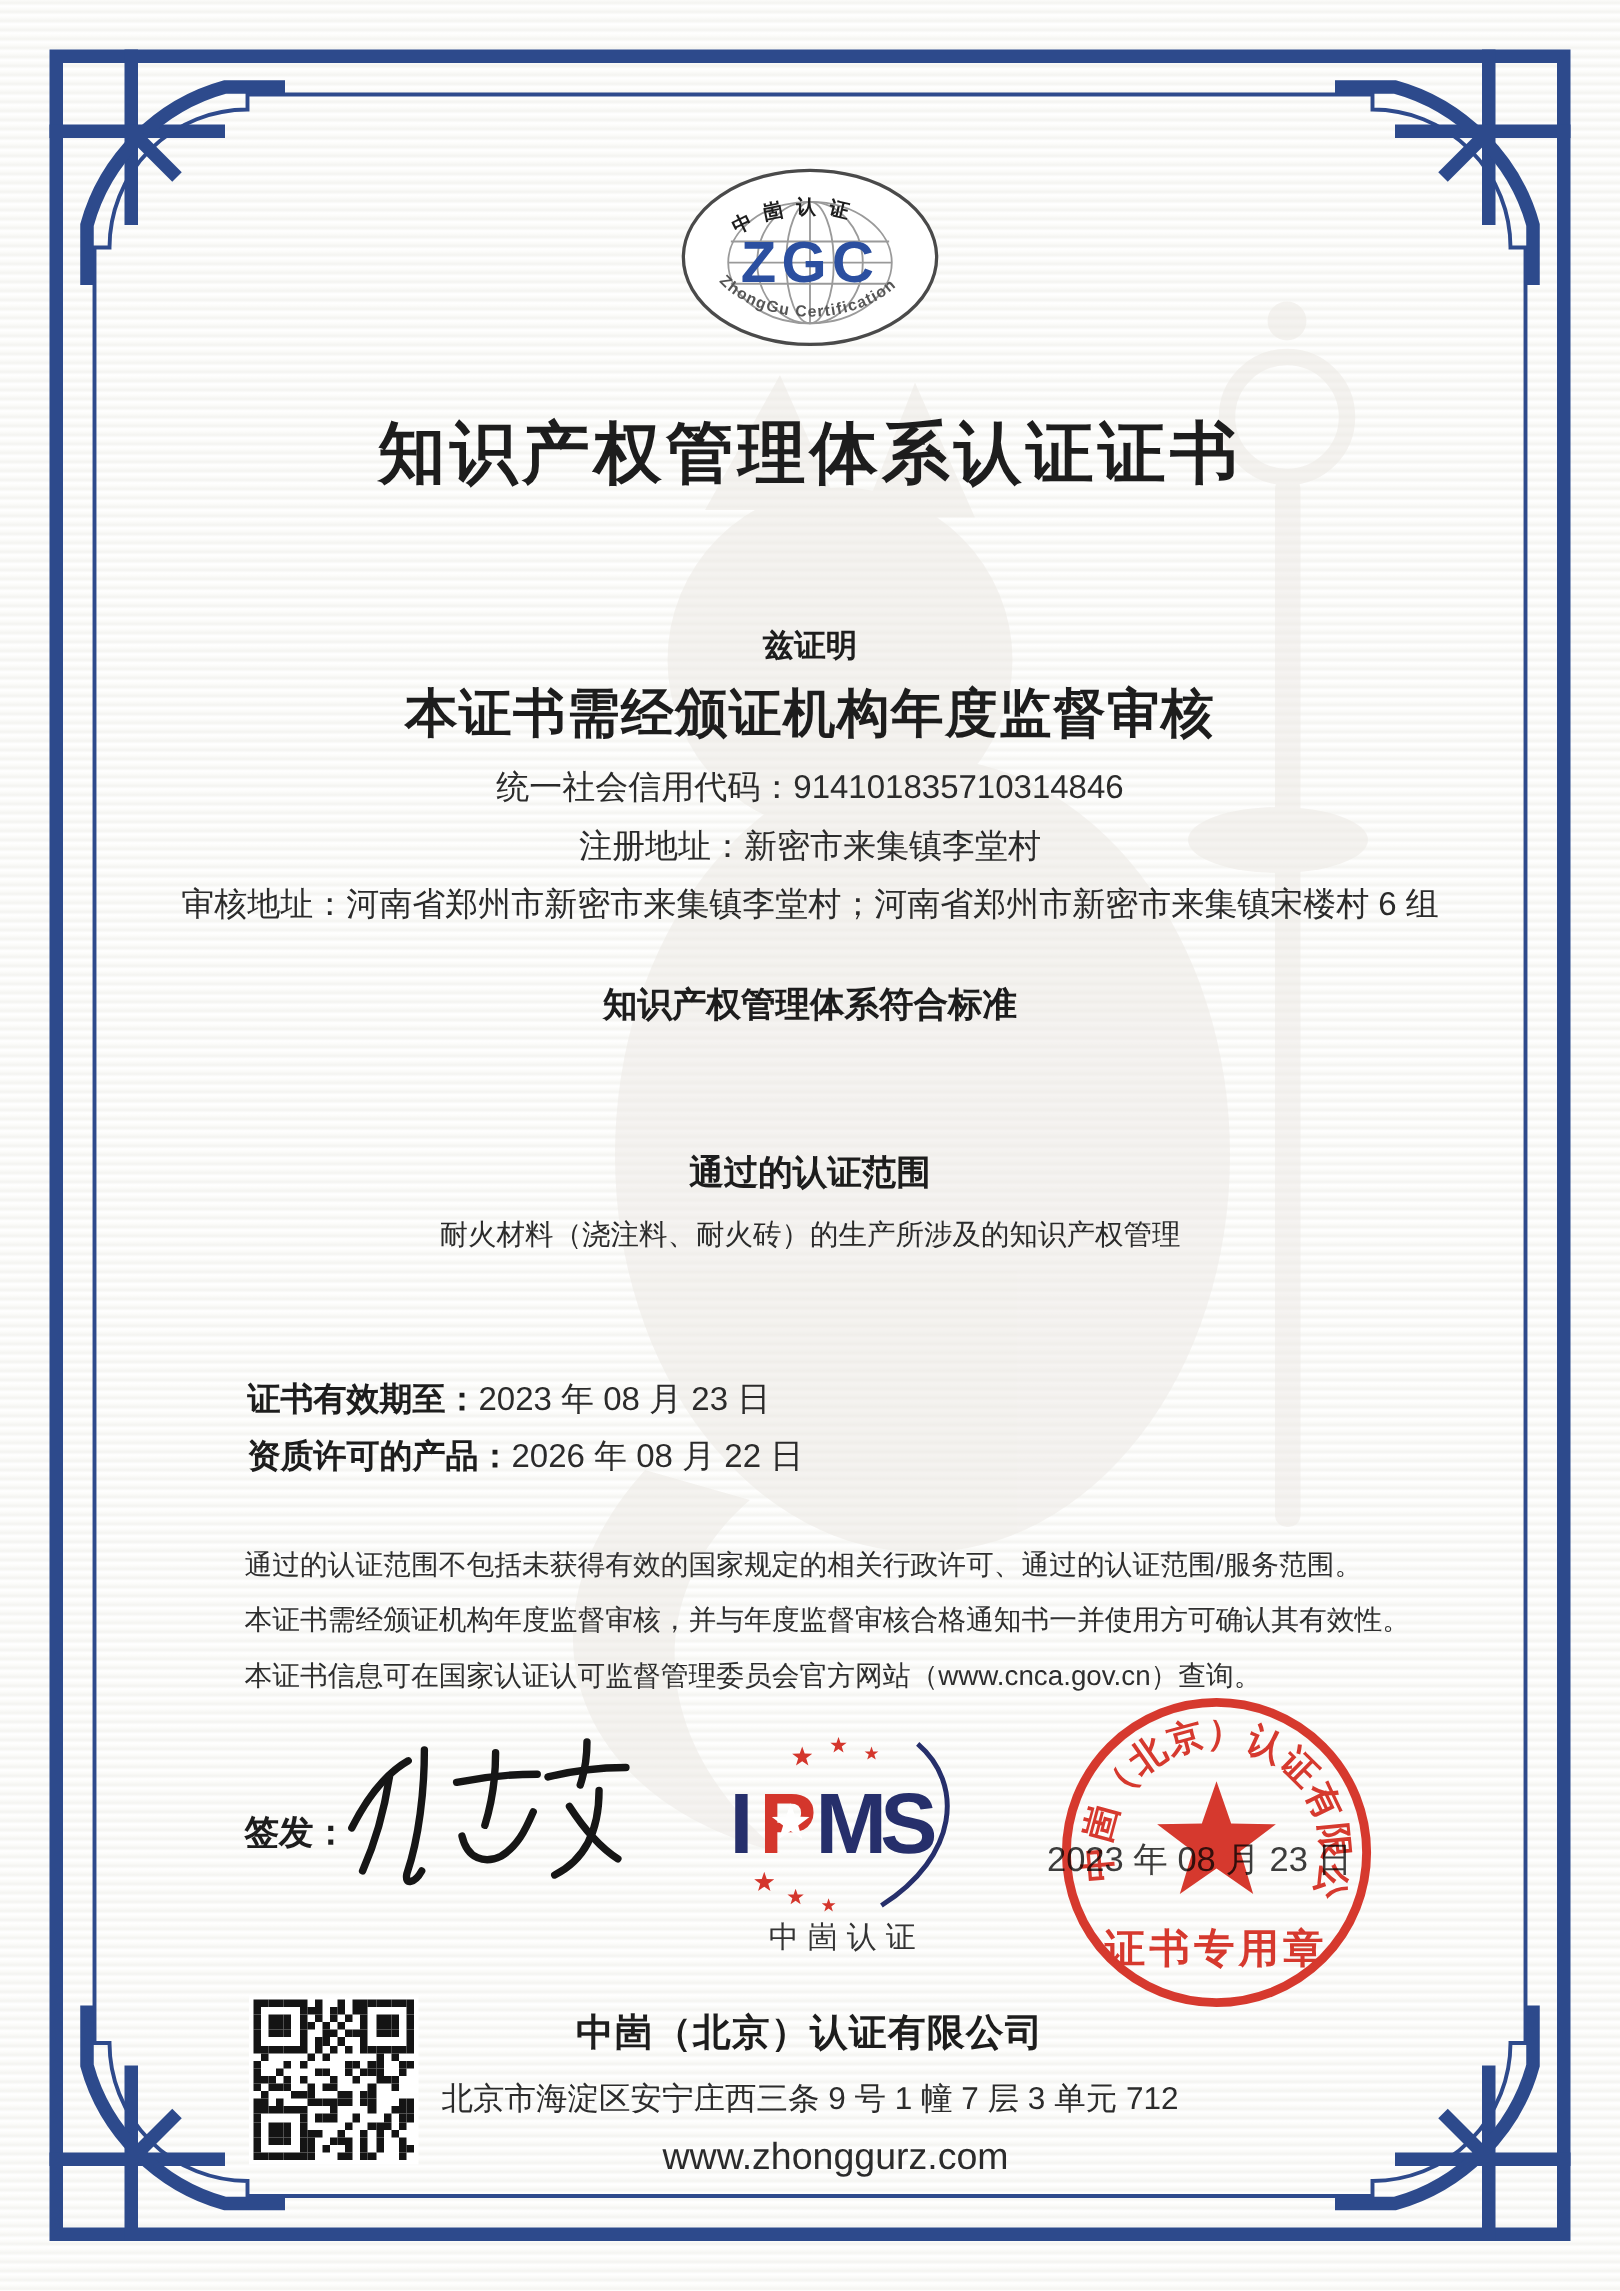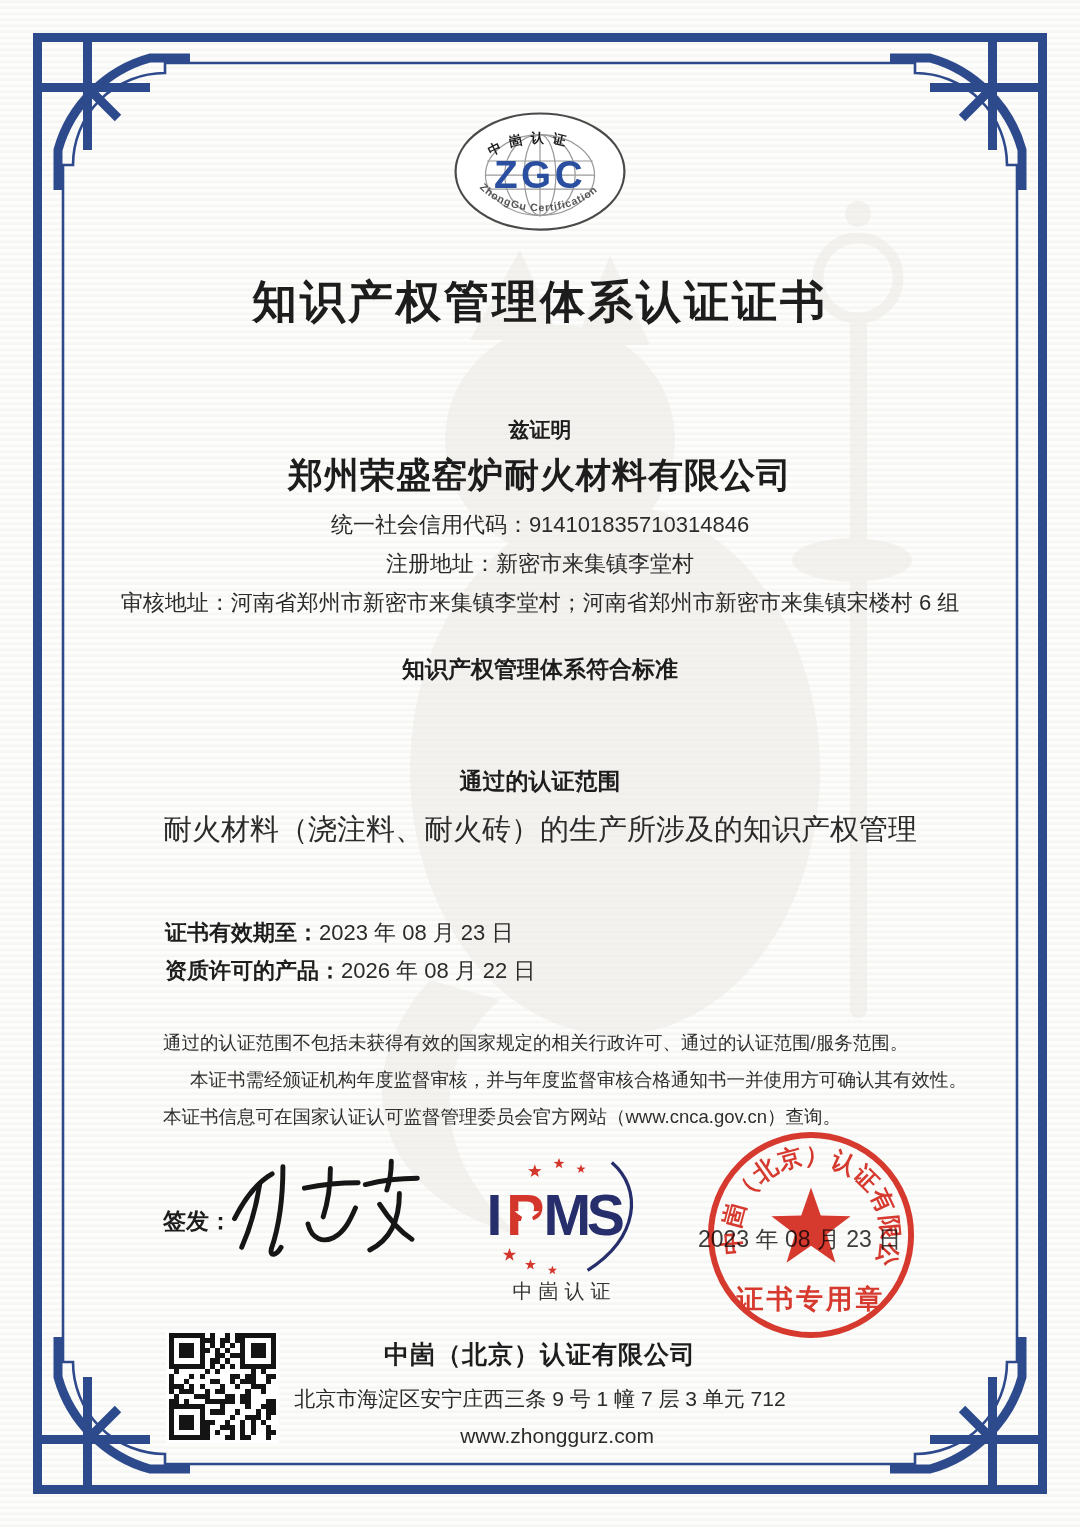--- a/index.html
+++ b/index.html
@@ -18,40 +18,40 @@
   .title{ top:272px; font-size:45px; font-weight:bold; color:#1d1d1d; letter-spacing:3px; }
   .certno{ top:340px; font-size:21px; color:#2b2b2b; }
   .certify{ top:416px; font-size:21px; font-weight:bold; color:#1d1d1d; }
   .company{ top:452px; font-size:35px; font-weight:bold; color:#1d1d1d; letter-spacing:1px; }
   .code{ top:510px; font-size:22px; color:#2b2b2b; }
   .regaddr{ top:549px; font-size:22px; color:#2b2b2b; }
   .auditaddr{ top:588px; font-size:22px; color:#2b2b2b; }
   .stdheader{ top:654px; font-size:23px; font-weight:bold; color:#1d1d1d; }
   .stdcode{ top:702px; font-size:23px; color:#2b2b2b; letter-spacing:1px; }
   .scopeheader{ top:766px; font-size:23px; font-weight:bold; color:#1d1d1d; }
-  .scopetext{ top:810px; font-size:29px; color:#2b2b2b; }
+  .scopetext{ top:810px; font-size:19px; color:#2b2b2b; }
   .daterow{ position:absolute; left:165px; font-size:22px; color:#2b2b2b; }
   .daterow b{ color:#1d1d1d; }
   .d1{ top:918px; } .d2{ top:956px; }
   .note{ position:absolute; left:163px; width:800px; font-size:18.5px; color:#2e2e2e; }
-  .n1{ top:1030px; } .n2{ top:1067px;margin-left:27px; } .n3{ top:1104px; }
+  .n1{ top:1030px; } .n2{ top:1067px; } .n3{ top:1104px; }
   .signlabel{ position:absolute; left:163px; top:1206px; font-size:23px; font-weight:bold; color:#1d1d1d; }
   .signsvg{ position:absolute; left:222px; top:1142px; }
   .ipms{ position:absolute; left:482px; top:1158px; }
   .ipms-caption{ position:absolute; left:482px; top:1278px; width:165px; text-align:center;
                  font-size:20px; color:#333; letter-spacing:6px; }
   .stamp{ position:absolute; left:702px; top:1126px; }
   .stampdate{ position:absolute; left:698px; top:1224px; width:210px; font-size:23px; color:#3d3d3d;
               mix-blend-mode:multiply; letter-spacing:0px; }
   .qr{ position:absolute; left:166px; top:1330px; width:113px; height:113px; background:#fff;
        display:grid; grid-template-rows:repeat(21,1fr); grid-template-columns:repeat(21,1fr); padding:3px; }
   .qr i{ display:block; }
   .fcompany{ top:1338px; font-size:25px; font-weight:bold; color:#1d1d1d; letter-spacing:1px; }
   .faddr{ top:1385px; font-size:21px; color:#2b2b2b; }
-  .furl{ top:1424px; font-size:21px; color:#2b2b2b;padding-left:34px; }
+  .furl{ top:1424px; font-size:25px; color:#2b2b2b;padding-left:34px; }
   .logo{ position:absolute; left:452px; top:110px; }
 </style>
 </head>
 <body>
 
 <div class="page">
 
   <div class="layer">
     <svg width="1080" height="1527" viewBox="0 0 1080 1527">
 
@@ -104,21 +104,21 @@
       </text>
       <text x="100" y="89" text-anchor="middle" font-size="44" font-weight="bold" fill="#2b4fa0" letter-spacing="4">ZGC</text>
       <text font-size="12" font-weight="bold" fill="#555" letter-spacing="1">
         <textPath href="#arcBot" startOffset="8">ZhongGu Certification</textPath>
       </text>
     </svg>
   </div>
 
   <div class="ctext title">知识产权管理体系认证证书</div>
   <div class="ctext certify">兹证明</div>
-  <div class="ctext company">郑州荣盛窑炉耐火材料有限公司</div>
+  <div class="ctext company">本证书需经颁证机构年度监督审核</div>
   <div class="ctext code">统一社会信用代码：914101835710314846</div>
   <div class="ctext regaddr">注册地址：新密市来集镇李堂村</div>
   <div class="ctext auditaddr">审核地址：河南省郑州市新密市来集镇李堂村；河南省郑州市新密市来集镇宋楼村 6 组</div>
   <div class="ctext stdheader">知识产权管理体系符合标准</div>
   <div class="ctext scopeheader">通过的认证范围</div>
   <div class="ctext scopetext">耐火材料（浇注料、耐火砖）的生产所涉及的知识产权管理</div>
 
   <div class="daterow d1">
     <b>证书有效期至：</b><span>2023 年 08 月 23 日</span>
   </div>

